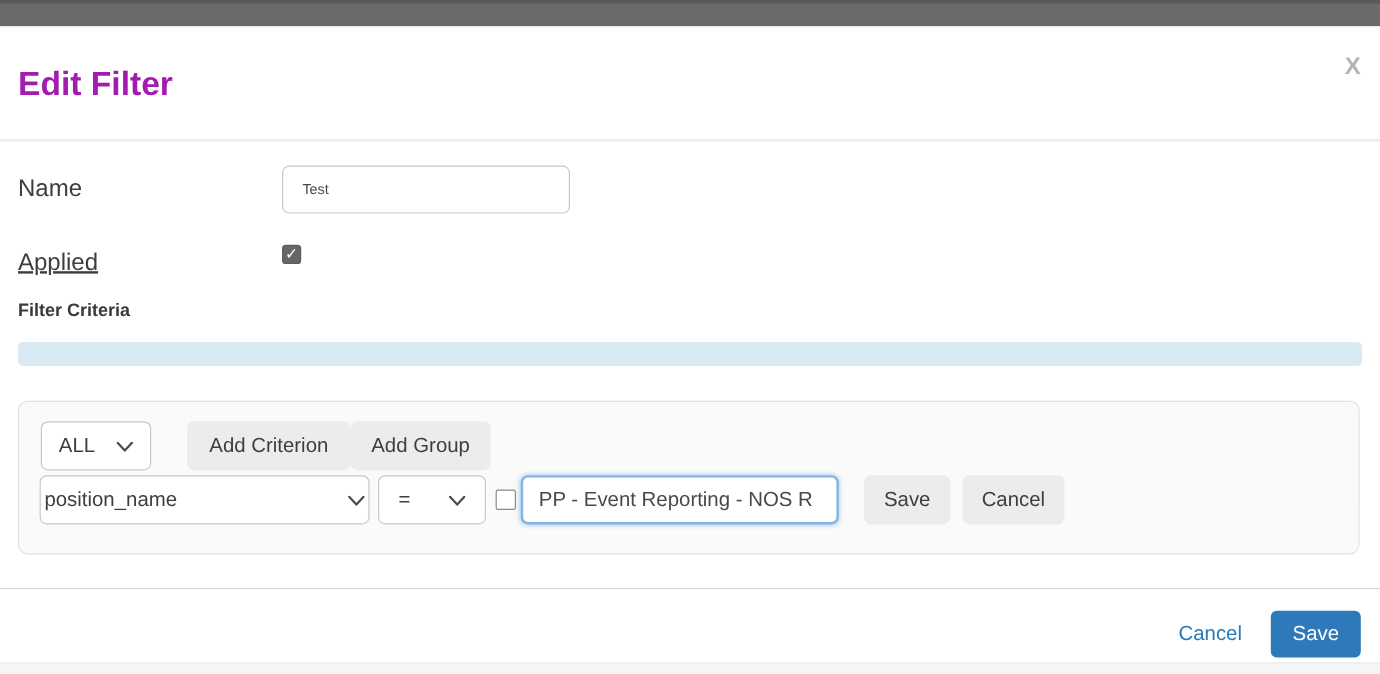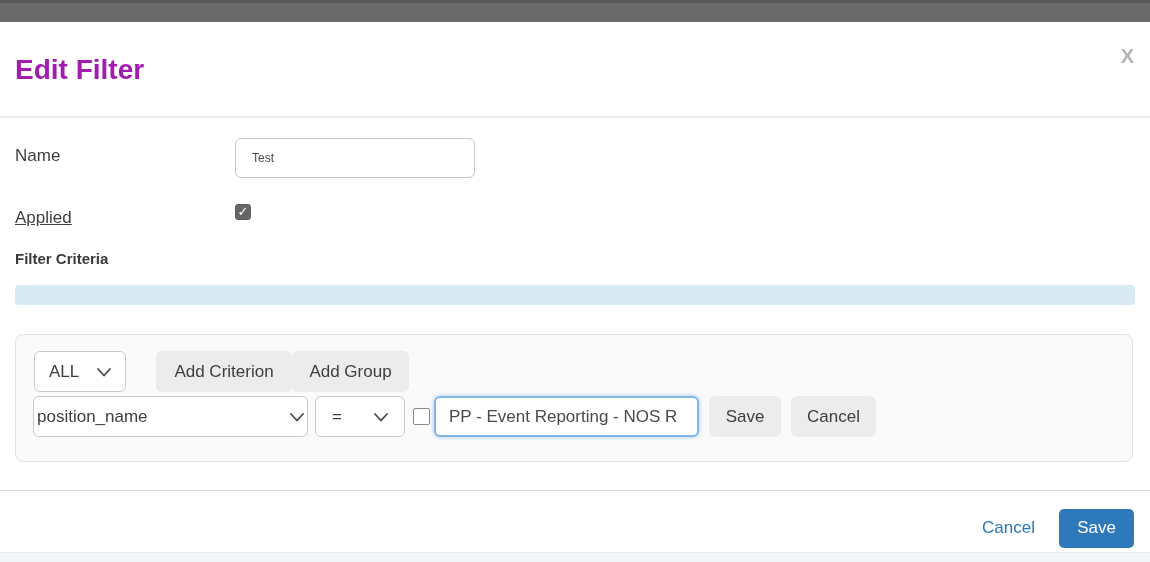--- a/index.html
+++ b/index.html
@@ -23,21 +23,21 @@
   }
   .close-btn {
     position:absolute; right:16px; top:24px;
     font-size:20px; font-weight:bold; color:#b4b4b4; cursor:pointer;
     line-height:1;
   }
   .header-divider {
     position:absolute; left:0; top:94px; width:1150px; height:2px;
     background:#ededed;
   }
-  .form-label { position:absolute; left:15px; font-size:17px; color:#3e3e3e; }
+  .form-label { position:absolute; left:15px; font-size:20px; color:#3e3e3e; }
   .lbl-name { top:124px; }
   .lbl-applied { top:186px;text-decoration:underline; }
   .name-input {
     position:absolute; left:235px; top:116px; width:240px; height:40px;
     border:1px solid #c8c8c8; border-radius:6px; padding:0 16px;
     font-size:12px; color:#4a4a4a; background:#fff; outline:none;
     font-family:"Liberation Sans","DejaVu Sans",sans-serif;
   }
   .checkbox-checked {
     position:absolute; left:235px; top:182px; width:16px; height:16px;
@@ -78,21 +78,21 @@
   .btn-add-group { width:117px; margin-right:9px; }
   .btn-add-criterion { width:136px; }
   .btn-crit-save { width:72px; margin-right:10px; }
   .btn-crit-cancel { width:85px; }
   .checkbox-unchecked {
     width:17px; height:17px; background:#ffffff;
     border:1px solid #8a8a8a; border-radius:2px;
     margin-right:4px; cursor:pointer; flex:none;
   }
   .value-input {
-    width:265px; height:41px; margin-right:10px;
+    width:265px; height:41px; margin-right:21px;
     border:2px solid #82b6e6; border-radius:6px;
     box-shadow:0 0 4px rgba(90,155,220,0.55);
     padding:0 13px; font-size:17px; color:#4a4a4a; outline:none;
     background:#ffffff; white-space:nowrap; overflow:hidden; flex:none;
     font-family:"Liberation Sans","DejaVu Sans",sans-serif;
   }
   .chevron-icon { flex:none; margin-left:8px; }
   .footer-divider {
     position:absolute; left:0; top:468px; width:1150px; height:1px;
     background:#dcdcdc;

